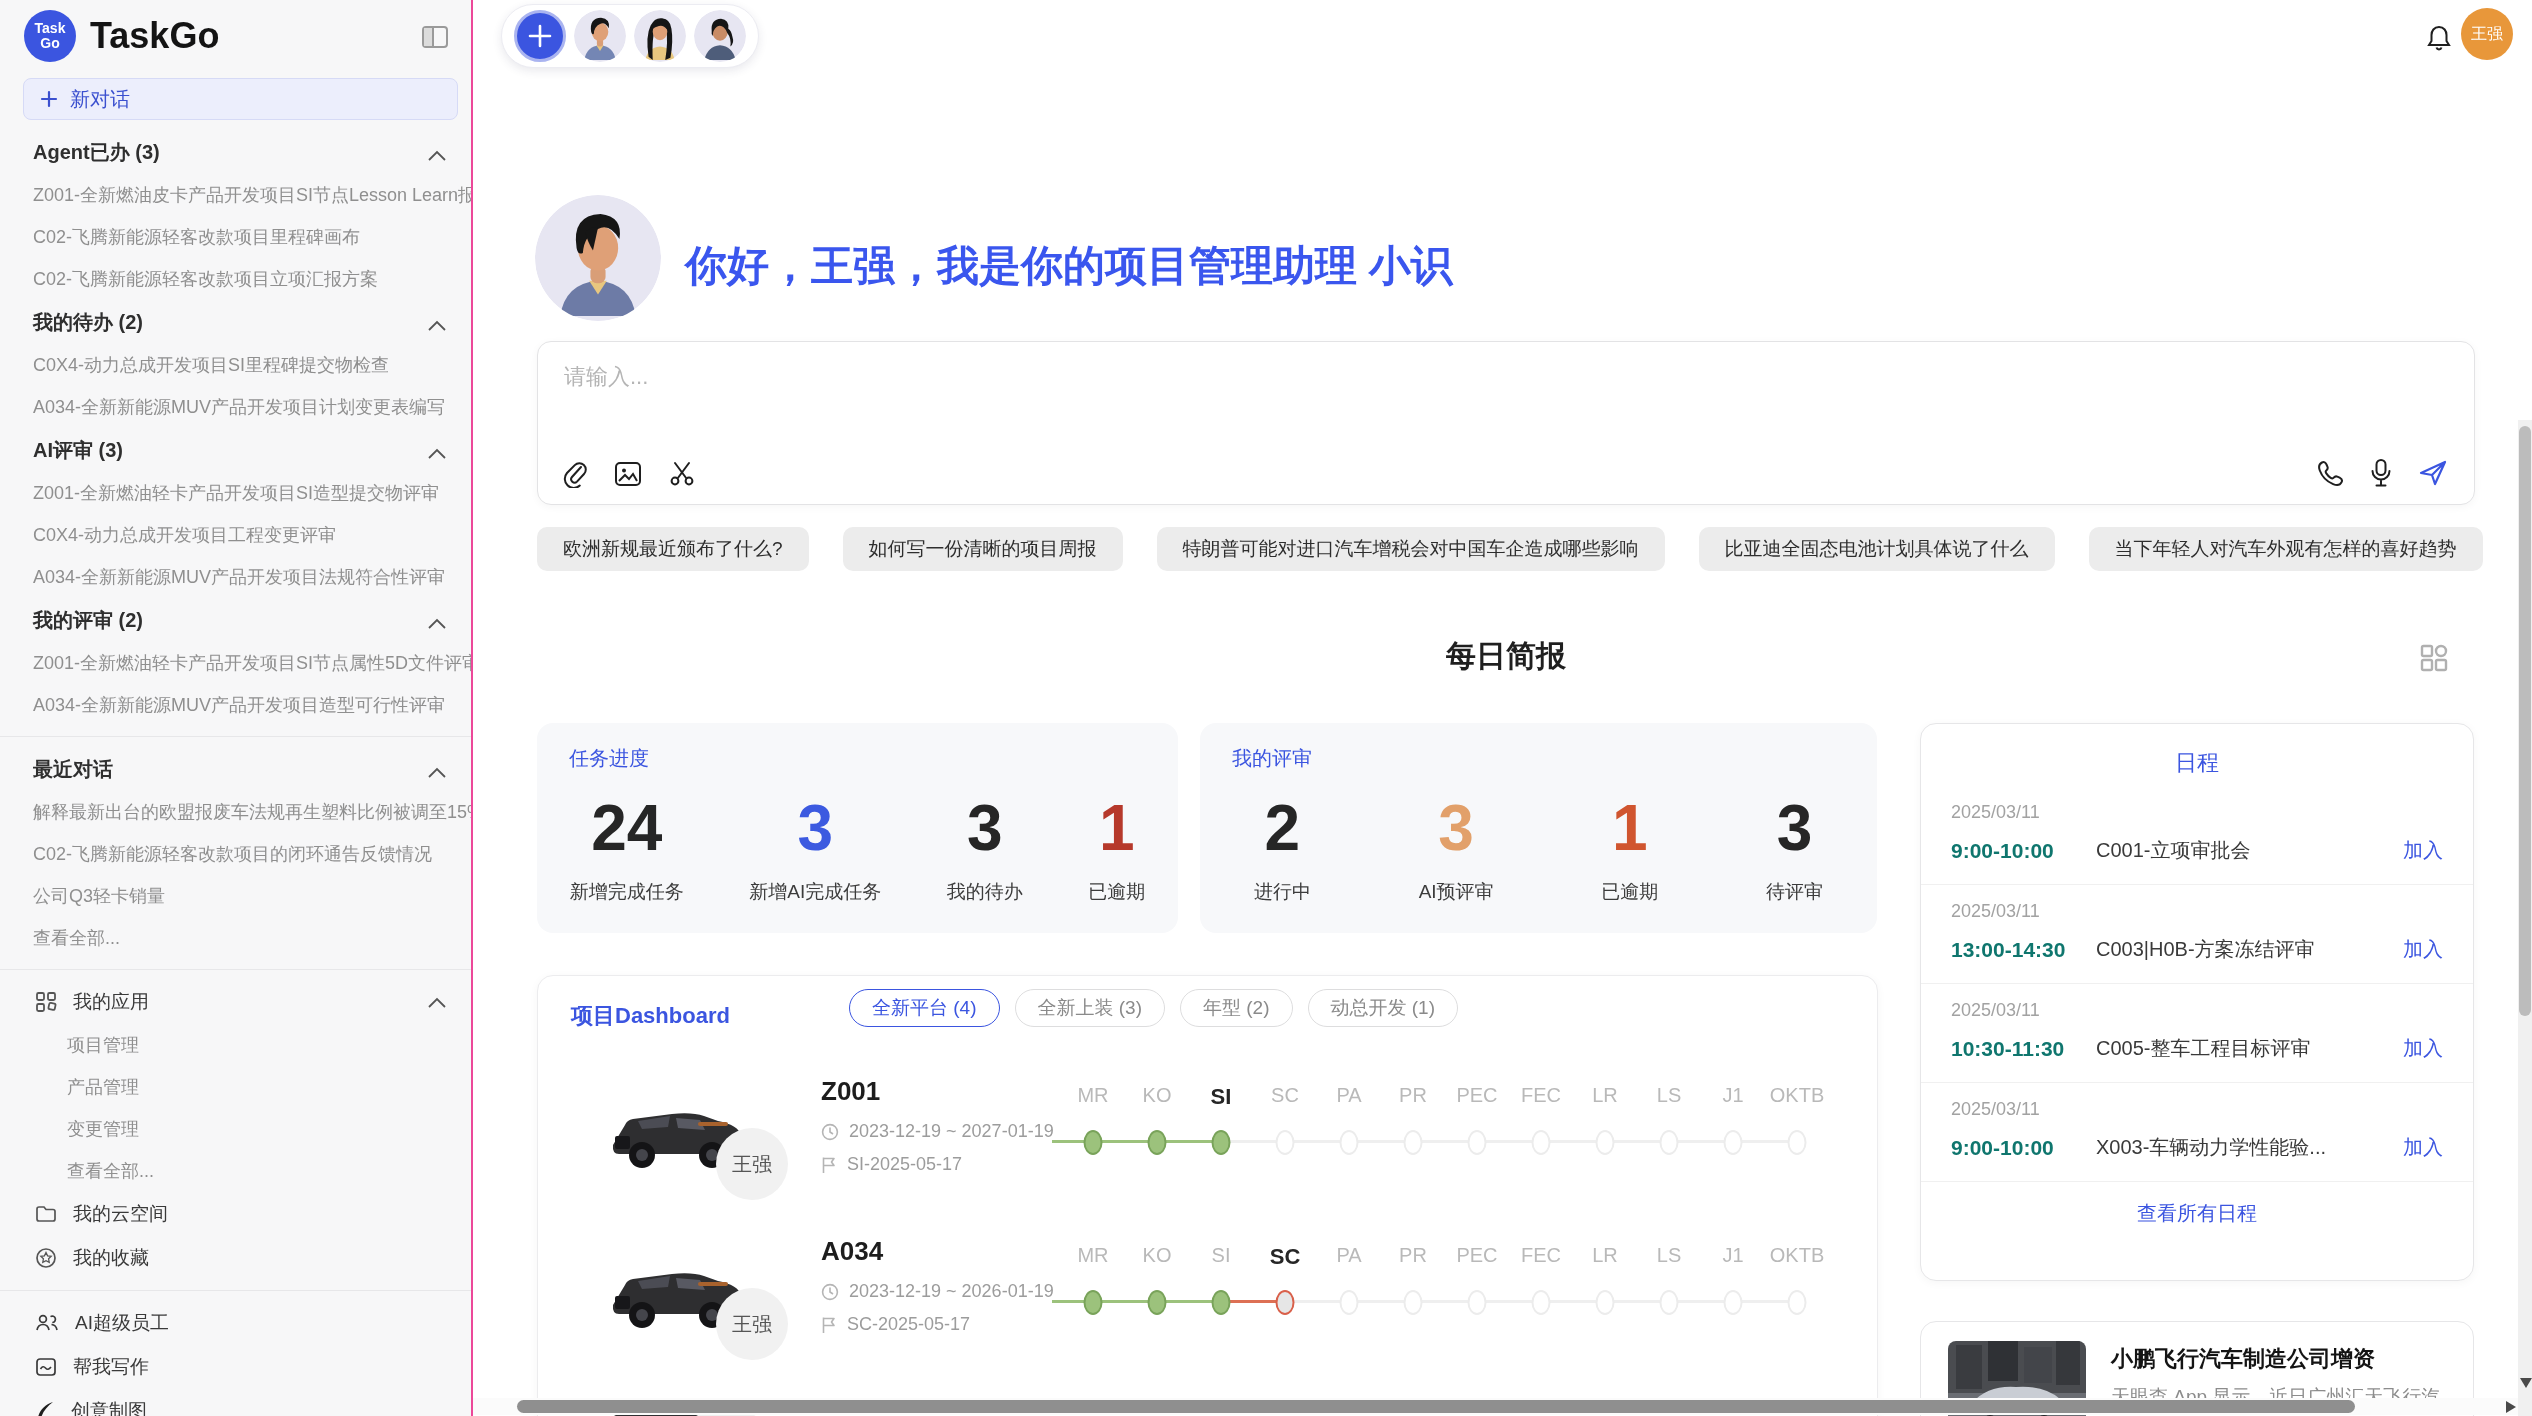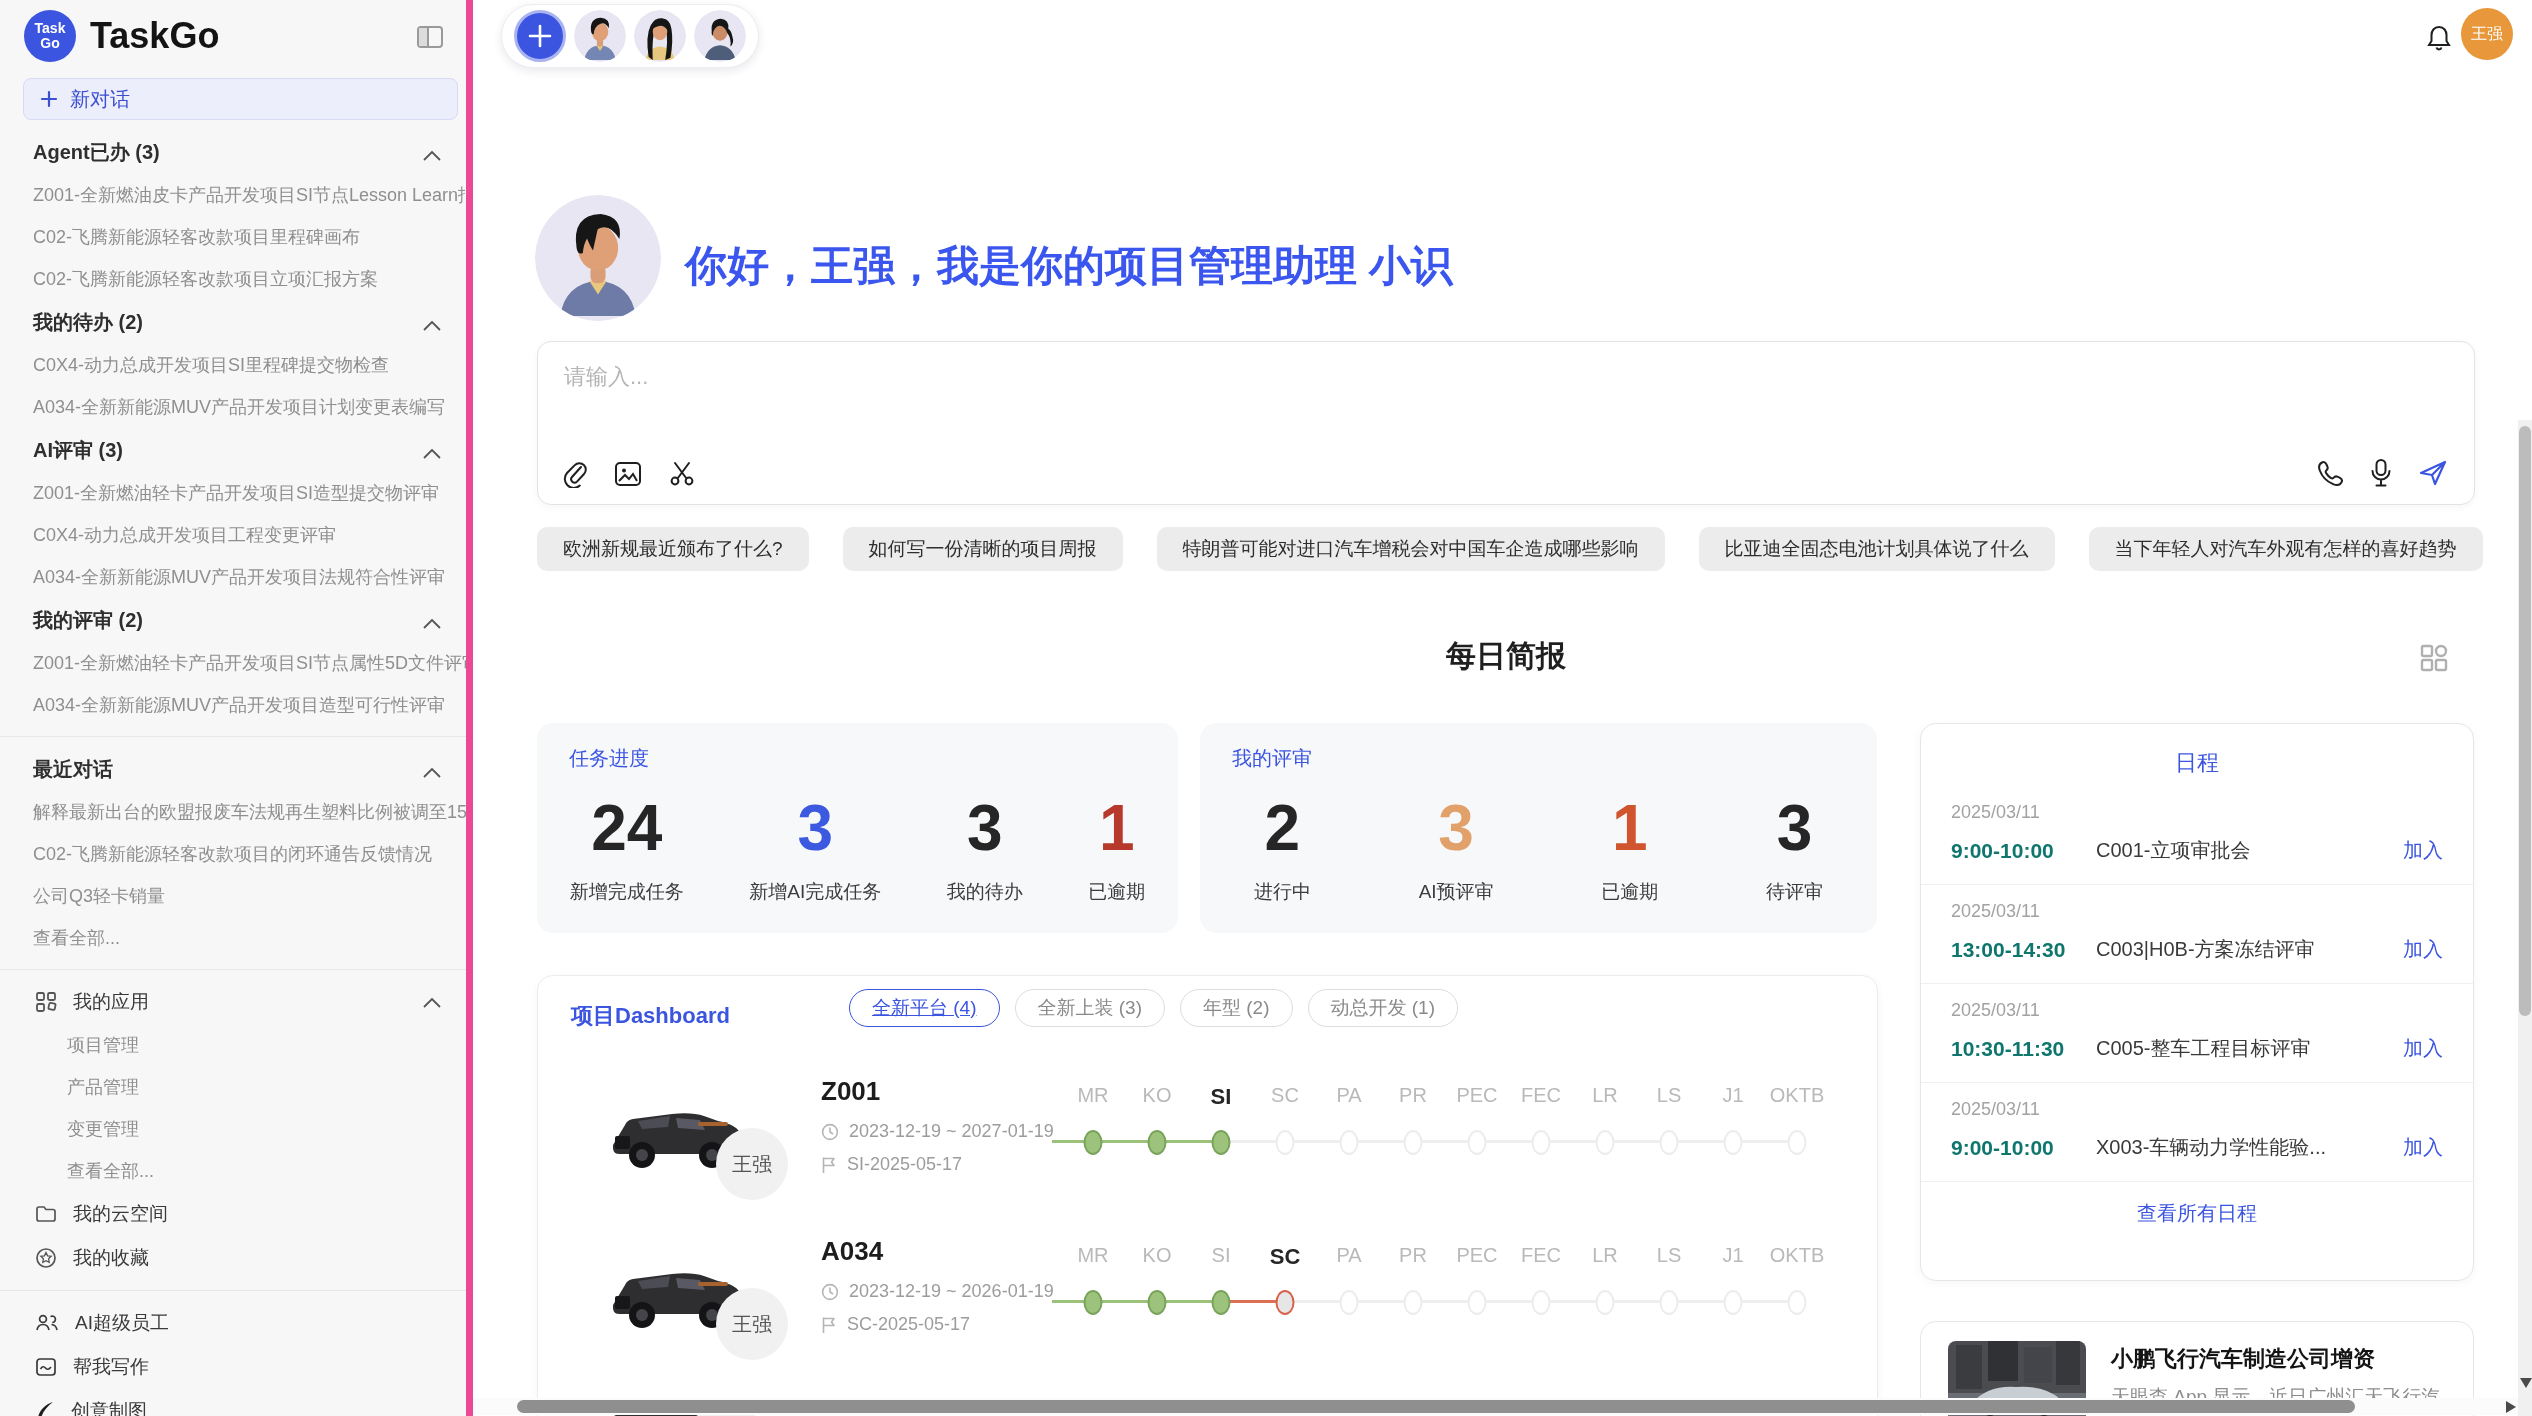--- a/index.html
+++ b/index.html
@@ -1,21 +1,21 @@
 <!DOCTYPE html>
 <html><head>
 <meta charset="utf-8">
 <style>
   * { margin:0; padding:0; box-sizing:border-box; }
   html,body { width:2532px; height:1416px; }
   body { font-family:"Liberation Sans", sans-serif; background:#fff; overflow:hidden; }
   #app { position:relative; width:2532px; height:1416px; overflow:hidden; background:#fff; }
 
   
-  #sidebar { position:absolute; left:0; top:0; width:473px; height:1416px; background:#f7f7f8; border-right:7px solid #ec4899; overflow:hidden; }
+  #sidebar { position:absolute; left:0; top:0; width:473px; height:1416px; background:#f7f7f8; border-right:2px solid #ec4899; overflow:hidden; }
   .logo-row { position:relative; height:72px; padding:10px 24px; display:flex; align-items:center; }
   .logo-badge { width:52px; height:52px; border-radius:50%; background:#3b55e0; color:#fff; display:flex; flex-direction:column; align-items:center; justify-content:center; font-size:14px; line-height:15px; font-weight:700; }
   .app-title { margin-left:14px; font-size:36px; font-weight:700; color:#141414; }
   .collapse-btn { position:absolute; right:22px; top:24px; cursor:pointer; }
   .new-chat { display:flex; align-items:center; gap:12px; margin:6px 23px 0 23px; width:435px; height:42px; padding-left:16px; background:#eceefc; border:1px solid #d6daf6; border-radius:8px; color:#3b50cf; font-size:20px; cursor:pointer; }
   .sb-scroll { padding:10px 0 0 0; }
   .sb-header { position:relative; height:44px; display:flex; align-items:center; padding:0 44px 0 33px; font-size:20px; font-weight:700; color:#2f2f2f; cursor:pointer; }
   .sb-header .chev { position:absolute; right:24px; top:14px; }
   .sb-item { height:42px; display:flex; align-items:center; padding:0 24px 0 33px; font-size:18px; color:#8f8f8f; white-space:nowrap; overflow:hidden; text-overflow:ellipsis; cursor:pointer; }
   .sb-divider { height:1px; background:#e7e7e9; margin:10px 0; }
@@ -52,21 +52,21 @@
   .stat-title { position:absolute; left:32px; top:22px; font-size:20px; color:#3b55e0; }
   .stat-cols { position:absolute; left:0; right:0; top:58px; bottom:16px; display:flex; justify-content:space-around; align-items:center; }
   .stat-col { text-align:center; }
   .stat-num { font-size:64px; font-weight:600; line-height:70px; }
   .stat-label { margin-top:16px; font-size:19px; color:#3c3c3c; }
 
   .dashboard { position:absolute; left:64px; top:975px; width:1341px; height:460px; background:#fff; border:1px solid #ececee; border-radius:16px; box-shadow:0 2px 10px rgba(0,0,0,.04); overflow:hidden; }
   .dash-title { position:absolute; left:33px; top:25px; font-size:22px; font-weight:700; color:#3b55e0; }
   .dash-tabs { position:absolute; left:311px; top:13px; display:flex; gap:15px; }
   .dash-tab { height:38px; display:flex; align-items:center; padding:0 22px; border:1px solid #ddddde; border-radius:19px; background:#fff; font-size:19px; color:#8a8a8a; white-space:nowrap; cursor:pointer; }
-  .dash-tab.active { border-color:#3b55e0; color:#3b55e0;text-decoration:underline; }
+  .dash-tab.active { border-color:#3b55e0; color:#3b55e0; }
   .proj-row { position:absolute; left:0; width:1341px; height:160px; }
   #proj-0 { top:90px; } #proj-1 { top:250px; }
   .truck { position:absolute; left:60px; top:20px; width:152px; height:102px; }
   .owner-badge { position:absolute; left:178px; top:62px; width:72px; height:72px; border-radius:50%; background:#f1f1f1; display:flex; align-items:center; justify-content:center; font-size:20px; color:#555; }
   .proj-code { position:absolute; left:283px; top:10px; font-size:26px; font-weight:700; color:#1d1d1d; }
   .proj-meta { position:absolute; left:283px; display:flex; align-items:center; gap:10px; font-size:18px; color:#9c9c9c; }
   .meta-dates { top:55px; } .meta-node { top:88px; }
   .track { position:absolute; left:490px; top:0; width:810px; height:160px; }
   .track .ms-label { position:absolute; top:18px; transform:translateX(-50%); font-size:20px; color:#b9b9b9; white-space:nowrap; }
   .track .ms-label.active { color:#262626; font-weight:700; font-size:22px; }

